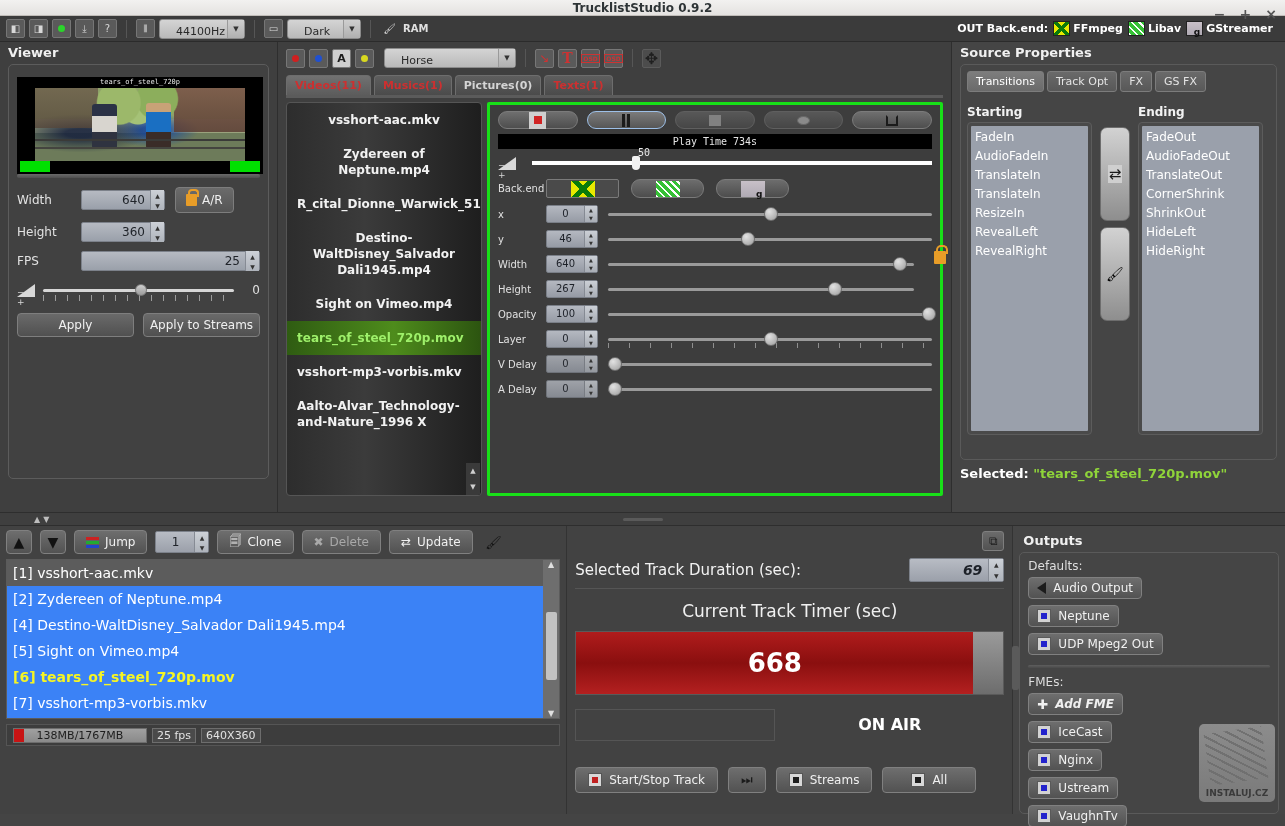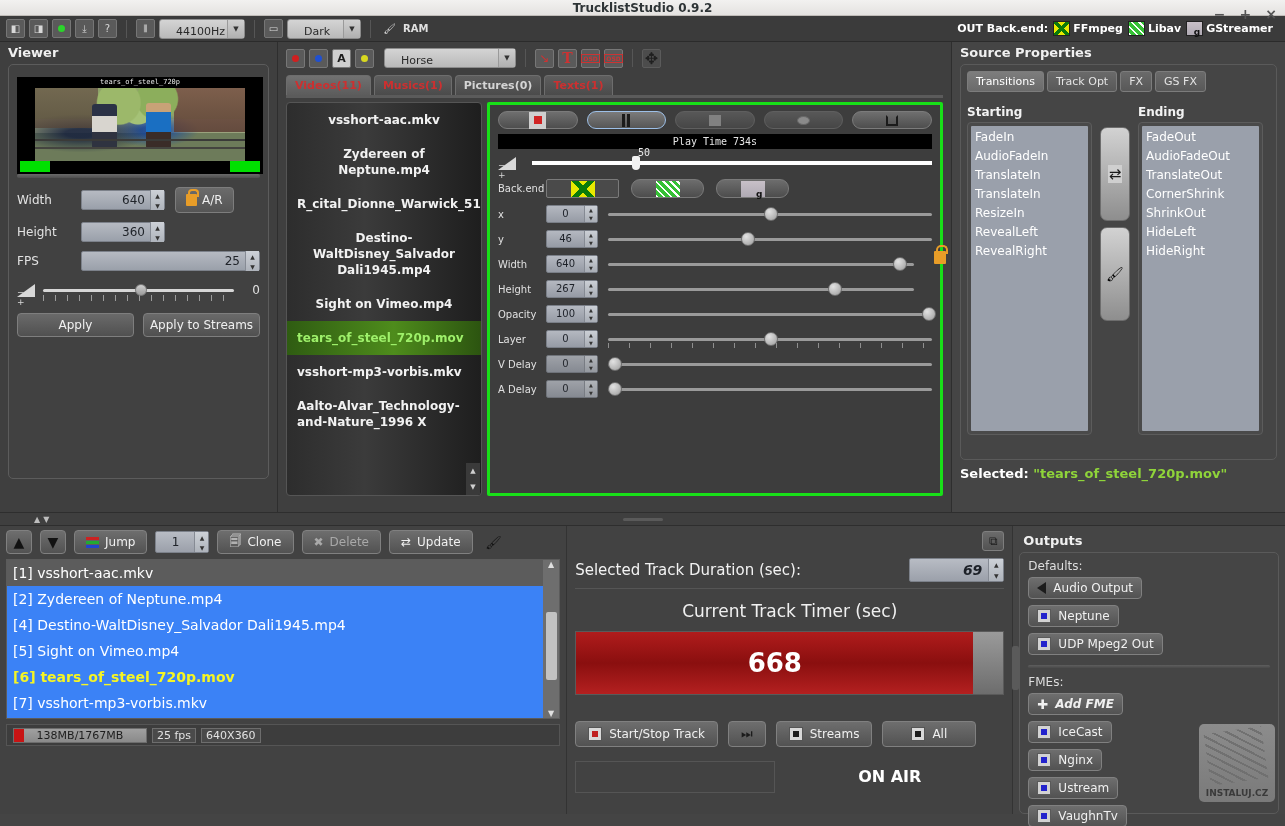--- a/index.html
+++ b/index.html
@@ -859,20 +859,25 @@
           </span>
       </div>
     </div>
 
     <div id="timer-label">Current Track Timer (sec)</div>
     <div id="timer-bar">
       <div id="timer-fill"></div>
       <div id="timer-val">668</div>
     </div>
 
+    <div id="onair-row">
+      <div id="onair-left"></div>
+      <div id="onair">ON AIR</div>
+    </div>
+
     <div id="bm-btns">
       <div class="bmb">
         <span class="sqbox">
             <i></i>
           </span>
         <span>Start/Stop Track</span>
       </div>
       <div class="bmb">
         <span style="font-size:13px;color:#1b1b1b">⏭</span>
       </div>
@@ -881,25 +886,20 @@
             <i></i>
           </span>
         <span>Streams</span>
       </div>
       <div class="bmb" style="padding:0 28px">
         <span class="sqbox blk">
             <i></i>
           </span>
         <span>All</span>
       </div>
-    </div>
-
-    <div id="onair-row">
-      <div id="onair-left"></div>
-      <div id="onair">ON AIR</div>
     </div>
   </div>
 
   <div id="br">
     <div id="br-handle"></div>
     <div class="panel-title" style="padding-left:4px">Outputs</div>
     <div id="out-group">
       <div class="small-head">Defaults:</div>
 
       <div class="outbtn">

